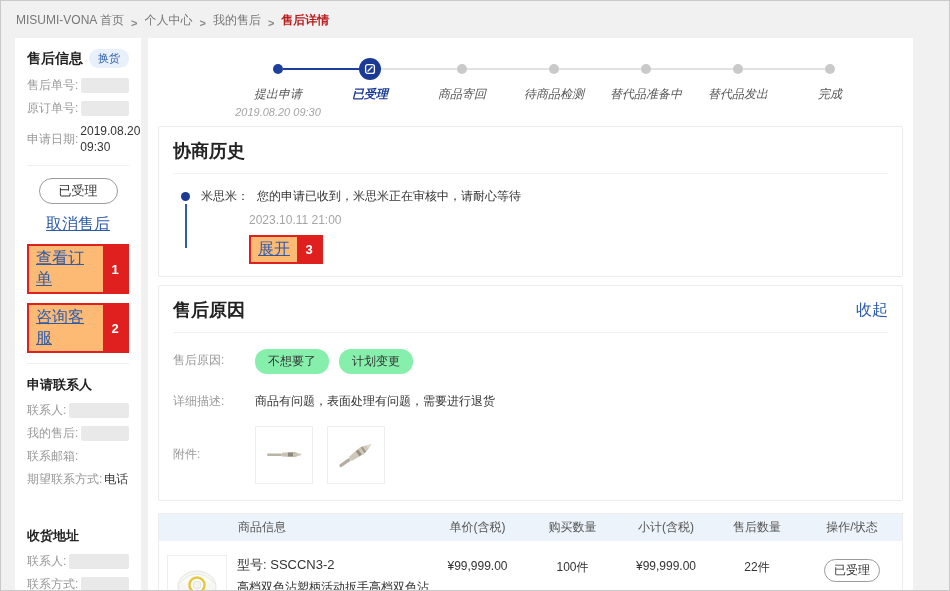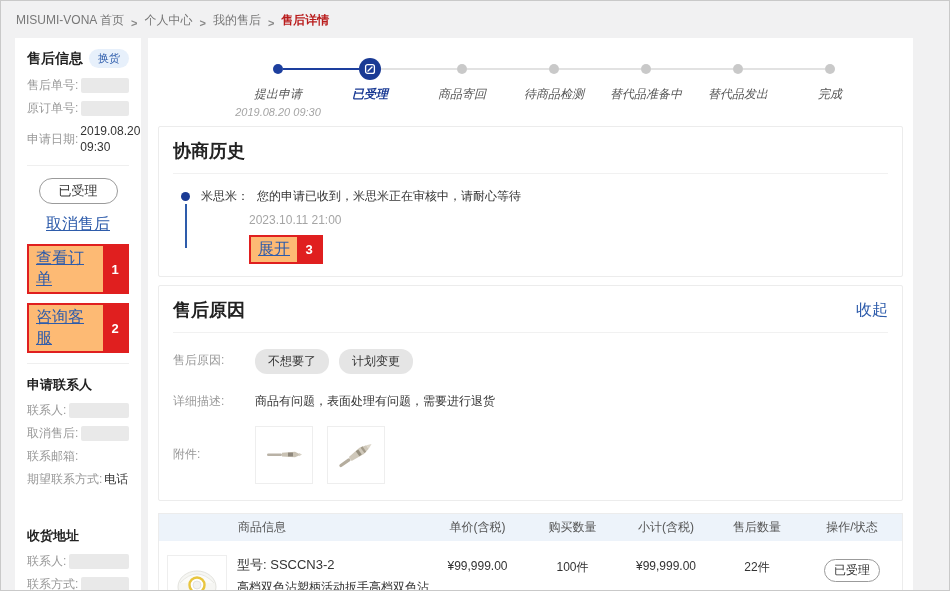--- a/index.html
+++ b/index.html
@@ -61,21 +61,21 @@
   .tl-line { width:2px; background:#2e5cab; height:44px; margin-left:3.5px; margin-top:3px; }
   .tl-content { flex:1; }
   .tl-msg-line { font-size:12px; color:#333; }
   .tl-sender { margin-right:8px; }
   .tl-time { color:#a5a5a5; margin:8px 0 8px 48px; font-size:12px; }
   .tl-expand { margin-left:48px; display:flex; }
   
   .r-row { display:flex; align-items:flex-start; margin-top:16px; }
   .r-label { width:82px; color:#999; flex:0 0 auto; padding-top:3px; }
   .tags { display:flex; gap:10px; }
-  .tag { background:#e5e5e5; border-radius:12px; padding:4px 13px; color:#333;font-family:Liberation Serif, serif; }
+  .tag { background:#86efac; border-radius:12px; padding:4px 13px; color:#333;font-family:Liberation Serif, serif; }
   .r-desc { padding-top:3px; color:#333; }
   .thumbs { display:flex; gap:14px; }
   .thumb { width:58px; height:58px; border:1px solid #eee; background:#fff; display:flex; align-items:center; justify-content:center; cursor:pointer; }
   
   .table-box { border:1px solid #ececec; margin-top:12px; }
   .t-head { display:flex; background:#edf3fa; height:27px; align-items:center; color:#555; font-size:12px; }
   .t-row { display:flex; padding:14px 0 16px; }
   .col-info { flex:1; padding-left:8px; display:flex; }
   .t-head .col-info { padding-left:79px; }
   .col { width:95px; text-align:center; flex:0 0 auto; }
@@ -143,21 +143,21 @@
         <span class="anno-num">2</span>
       </span>
     </div>
     <div class="sb-div"></div>
     <div class="sec-title">申请联系人</div>
     <div class="sb-row">
       <span class="lbl">联系人:</span>
       <span class="ph-box"></span>
     </div>
     <div class="sb-row">
-      <span class="lbl">取消售后:</span>
+      <span class="lbl">我的售后:</span>
       <span class="ph-box"></span>
     </div>
     <div class="sb-row">
       <span class="lbl">联系邮箱:</span>
     </div>
     <div class="sb-row">
       <span class="lbl">期望联系方式:</span>
       <span class="val">电话</span>
     </div>
     <div class="sec-title" style="margin-top:40px;">收货地址</div>

